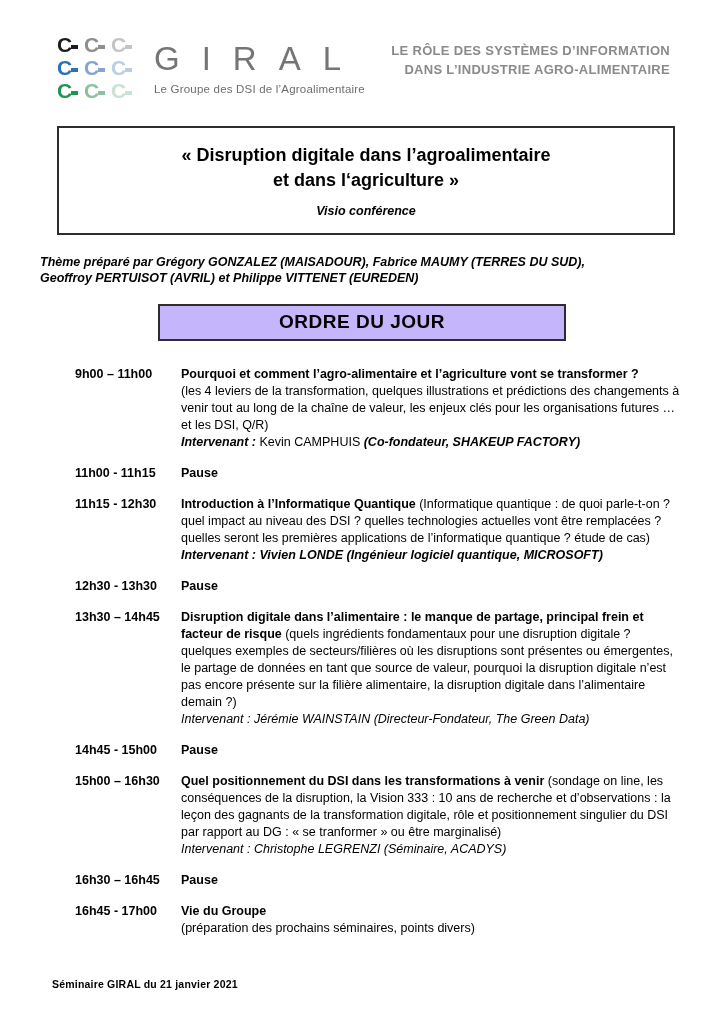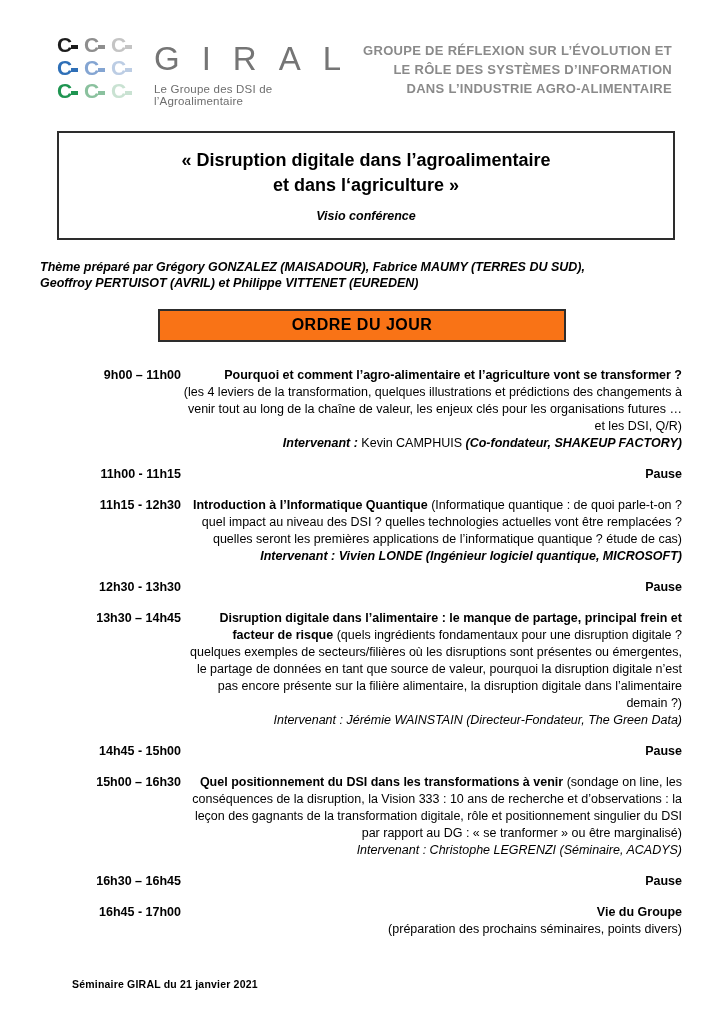--- a/index.html
+++ b/index.html
@@ -41,35 +41,35 @@
   .date-line  { font-size:13.5px; font-weight:bold; margin-top:9px; }
   .visio-line { font-size:12.5px; font-weight:bold; font-style:italic; margin-top:11px; }
   
   .theme {
     font-weight:bold; font-style:italic;
     font-size:12.5px; line-height:16px; margin-top:19px; padding:0 40px;
   }
   
   .ordre-box {
     width:408px; margin:18px auto 0; border:2px solid #2d2d2d;
-    background:#f97316; text-align:center; font-weight:bold;
-    font-size:16px; letter-spacing:0.5px; padding:5px 0 6px;
+    background:#c4b5fd; text-align:center; font-weight:bold;
+    font-size:19px; letter-spacing:0.5px; padding:5px 0 6px;
   }
   
   .agenda { margin:25px 42px 0 75px; }
-  .agenda-row { display:flex; margin-bottom:14px;text-align:right; }
+  .agenda-row { display:flex; margin-bottom:14px; }
   .agenda-row.gap-lg { margin-top:11px; }
   .time { width:106px; flex-shrink:0; font-weight:bold; font-size:12.5px; line-height:17px; white-space:nowrap; }
   .content { flex:1; max-width:504px; font-size:12.5px; line-height:17px; }
   .bold { font-weight:bold; }
   .bi { font-weight:bold; font-style:italic; }
   .it { font-style:italic; }
   
   .footer {
-    position:absolute; left:72px; top:978px;
+    position:absolute; left:52px; top:978px;
     font-size:10.5px; font-weight:bold; letter-spacing:0.2px;
   }
 </style>
 </head>
 <body>
 
 <div class="header">
   <div class="logo-block">
     <div class="logo-grid">
       <span class="logo-c" style="color: rgb(28, 28, 28);">C</span>
@@ -81,21 +81,20 @@
       <span class="logo-c" style="color: rgb(31, 149, 81);">C</span>
       <span class="logo-c" style="color: rgb(138, 193, 158);">C</span>
       <span class="logo-c" style="color: rgb(201, 226, 210);">C</span>
     </div>
     <div class="logo-text">
       <div class="giral">GIRAL</div>
       <div class="logo-subtitle">Le Groupe des DSI de l’Agroalimentaire</div>
     </div>
   </div>
   <div class="tagline">
-    <div>GROUPE DE RÉFLEXION SUR L’ÉVOLUTION ET</div>
     <div>LE RÔLE DES SYSTÈMES D’INFORMATION</div>
     <div>DANS L’INDUSTRIE AGRO-ALIMENTAIRE</div>
   </div>
 </div>
 
 <div class="title-box">
   <div class="main-title">
     <div>« Disruption digitale dans l’agroalimentaire</div>
     <div>et dans l‘agriculture »</div>
   </div>

